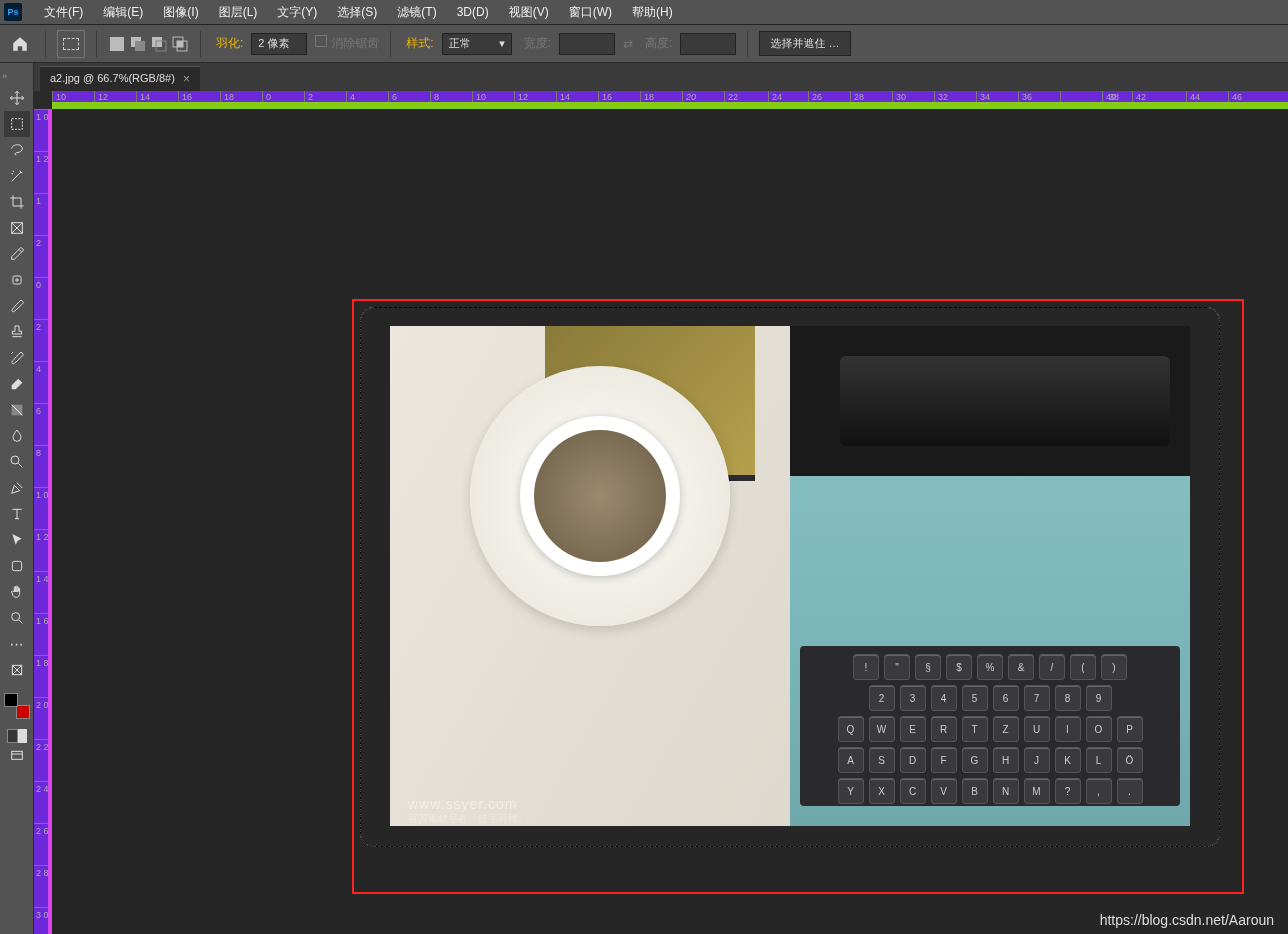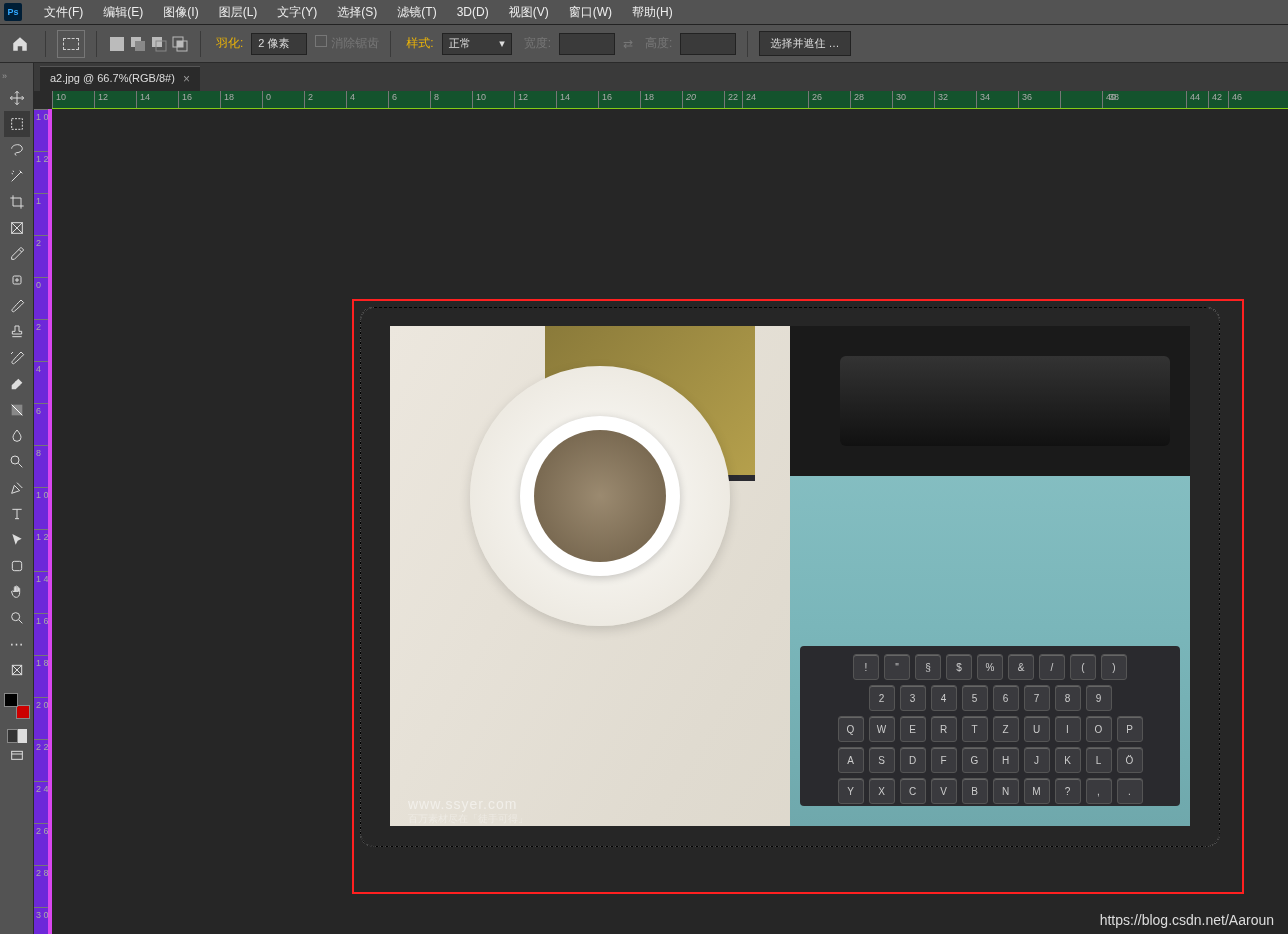--- a/index.html
+++ b/index.html
@@ -28,21 +28,21 @@
 .tool svg{width:16px;height:16px;stroke:#ddd;fill:none;stroke-width:1.5}
 .swatch{margin-top:10px;position:relative;width:26px;height:26px}
 .swatch .fg{width:14px;height:14px;background:#000;border:1px solid #888;position:absolute;top:0;left:0;z-index:2}
 .swatch .bg{width:14px;height:14px;background:#c00;border:1px solid #888;position:absolute;bottom:0;right:0}
 .qm{width:20px;height:14px;margin-top:10px;display:flex}
 .qm .half{flex:1}.qm .l{background:#333;border:1px solid #888}.qm .r{background:#ddd}
 .main{flex:1;display:flex;flex-direction:column;background:#2a2a2a;position:relative}
 .tabbar{height:28px;background:#3a3a3a;display:flex;align-items:flex-end;padding-left:6px}
 .tab{background:#2a2a2a;padding:5px 10px;font-size:11px;color:#ddd;display:flex;gap:8px;border-top:1px solid #555}
 .tab .x{color:#999;font-size:12px}
-.ruler-h{height:18px;background:#14532d;border-bottom:1px solid #84cc16;position:relative;margin-left:18px;overflow:hidden}
+.ruler-h{height:18px;background:#6d28d9;border-bottom:7px solid #84cc16;position:relative;margin-left:18px;overflow:hidden}
 .ruler-h .tick{position:absolute;top:0;font-size:9px;color:#aaa;border-left:1px solid #777;height:18px;padding-left:3px;padding-top:1px}
 .canvas-area{flex:1;display:flex;position:relative}
 .ruler-v{width:18px;background:#6d28d9;border-right:4px solid #d946ef;position:relative;overflow:hidden}
 .ruler-v .tick{position:absolute;left:0;font-size:9px;color:#aaa;border-top:1px solid #777;width:18px;padding-top:2px;padding-left:2px}
 .canvas{flex:1;background:#262626;position:relative;overflow:hidden}
 .redbox{position:absolute;border:2px solid #ff2020;top:190px;left:300px;width:892px;height:595px}
 .img-frame{position:absolute;top:217px;left:338px;width:800px;height:500px;background:#e9e4db}
 .img-frame::before{content:"";position:absolute;inset:0;background:linear-gradient(120deg,#ece7de 0%,#e0dbd0 50%,#d8d3c6 100%)}
 .marquee{position:absolute;top:198px;left:308px;width:860px;height:540px;border:1px dashed #fff;outline:1px dashed #000;outline-offset:-1px;border-radius:14px}
 .notebook{position:absolute;top:0;left:155px;width:210px;height:155px;background:linear-gradient(135deg,#8a7a3a,#b5a04c);border-bottom:6px solid #2a2a30}
@@ -287,30 +287,30 @@
         <div class="tick" style="left: 294px;">4</div>
         <div class="tick" style="left: 336px;">6</div>
         <div class="tick" style="left: 378px;">8</div>
         <div class="tick" style="left: 420px;">10</div>
         <div class="tick" style="left: 462px;">12</div>
         <div class="tick" style="left: 504px;">14</div>
         <div class="tick" style="left: 546px;">16</div>
         <div class="tick" style="left: 588px;">18</div>
         <div class="tick" style="left: 630px; font-style: italic;">20</div>
         <div class="tick" style="left: 672px;">22</div>
-        <div class="tick" style="left: 690px;">24</div>
+        <div class="tick" style="left: 716px;">24</div>
         <div class="tick" style="left: 756px;">26</div>
         <div class="tick" style="left: 798px;">28</div>
         <div class="tick" style="left: 840px;">30</div>
         <div class="tick" style="left: 882px;">32</div>
         <div class="tick" style="left: 924px;">34</div>
         <div class="tick" style="left: 966px;">36</div>
         <div class="tick" style="left: 1008px; padding-left: 48px;">38</div>
         <div class="tick" style="left: 1050px;">40</div>
-        <div class="tick" style="left: 1156px;">42</div>
+        <div class="tick" style="left: 1080px;">42</div>
         <div class="tick" style="left: 1134px;">44</div>
         <div class="tick" style="left: 1176px;">46</div>
       </div>
     <div class="canvas-area">
       <div class="ruler-v" id="rulerV">
           <div class="tick" style="top: 0px;">1 0</div>
           <div class="tick" style="top: 42px;">1 2</div>
           <div class="tick" style="top: 84px;">1</div>
           <div class="tick" style="top: 126px;">2</div>
           <div class="tick" style="top: 168px;">0</div>

